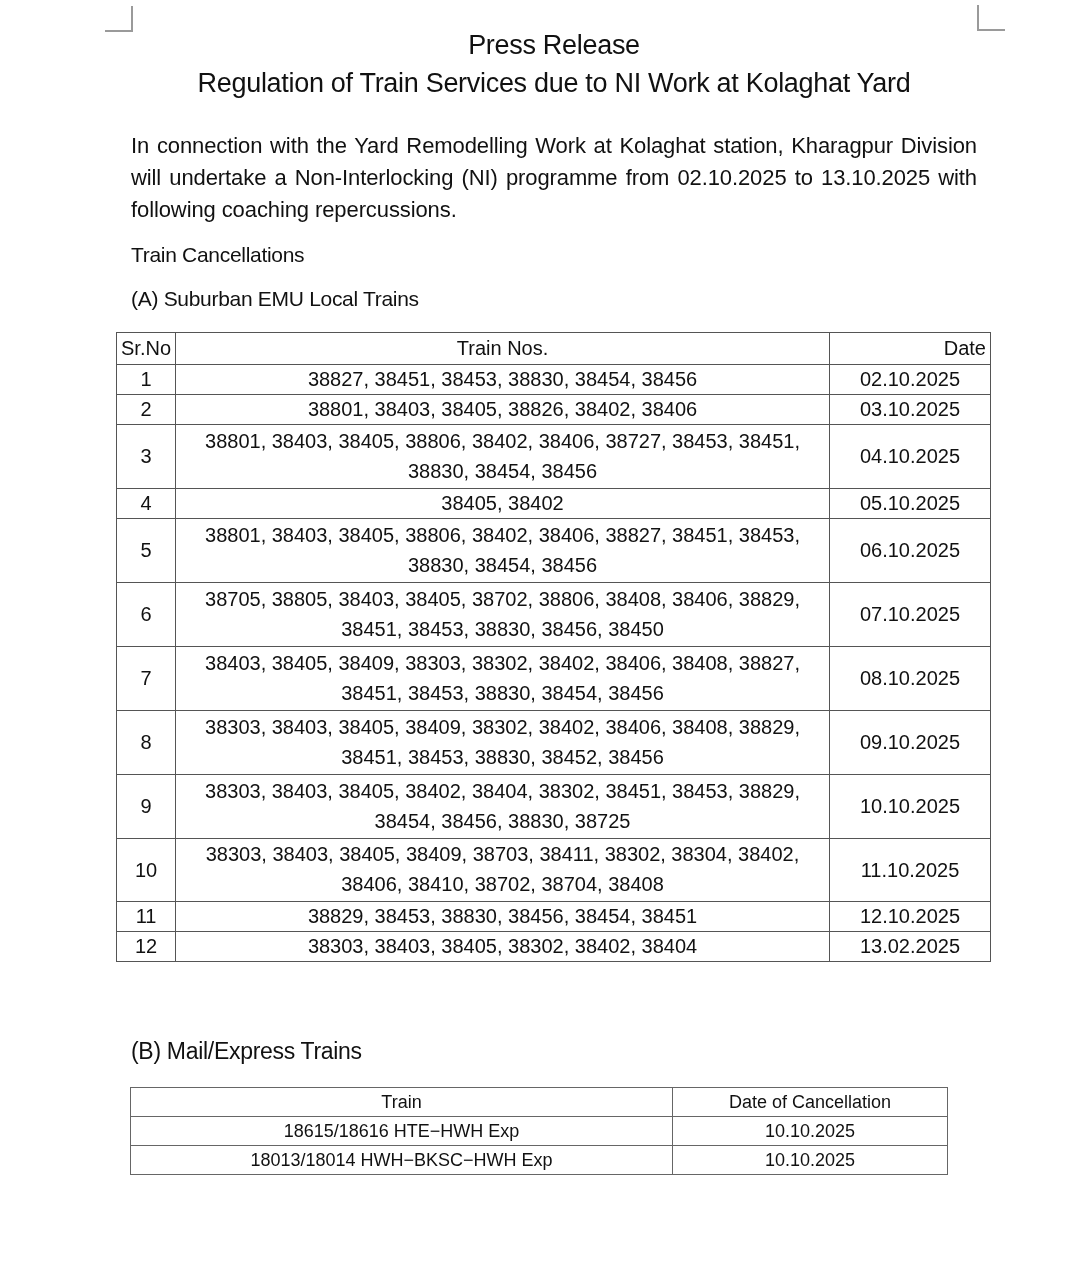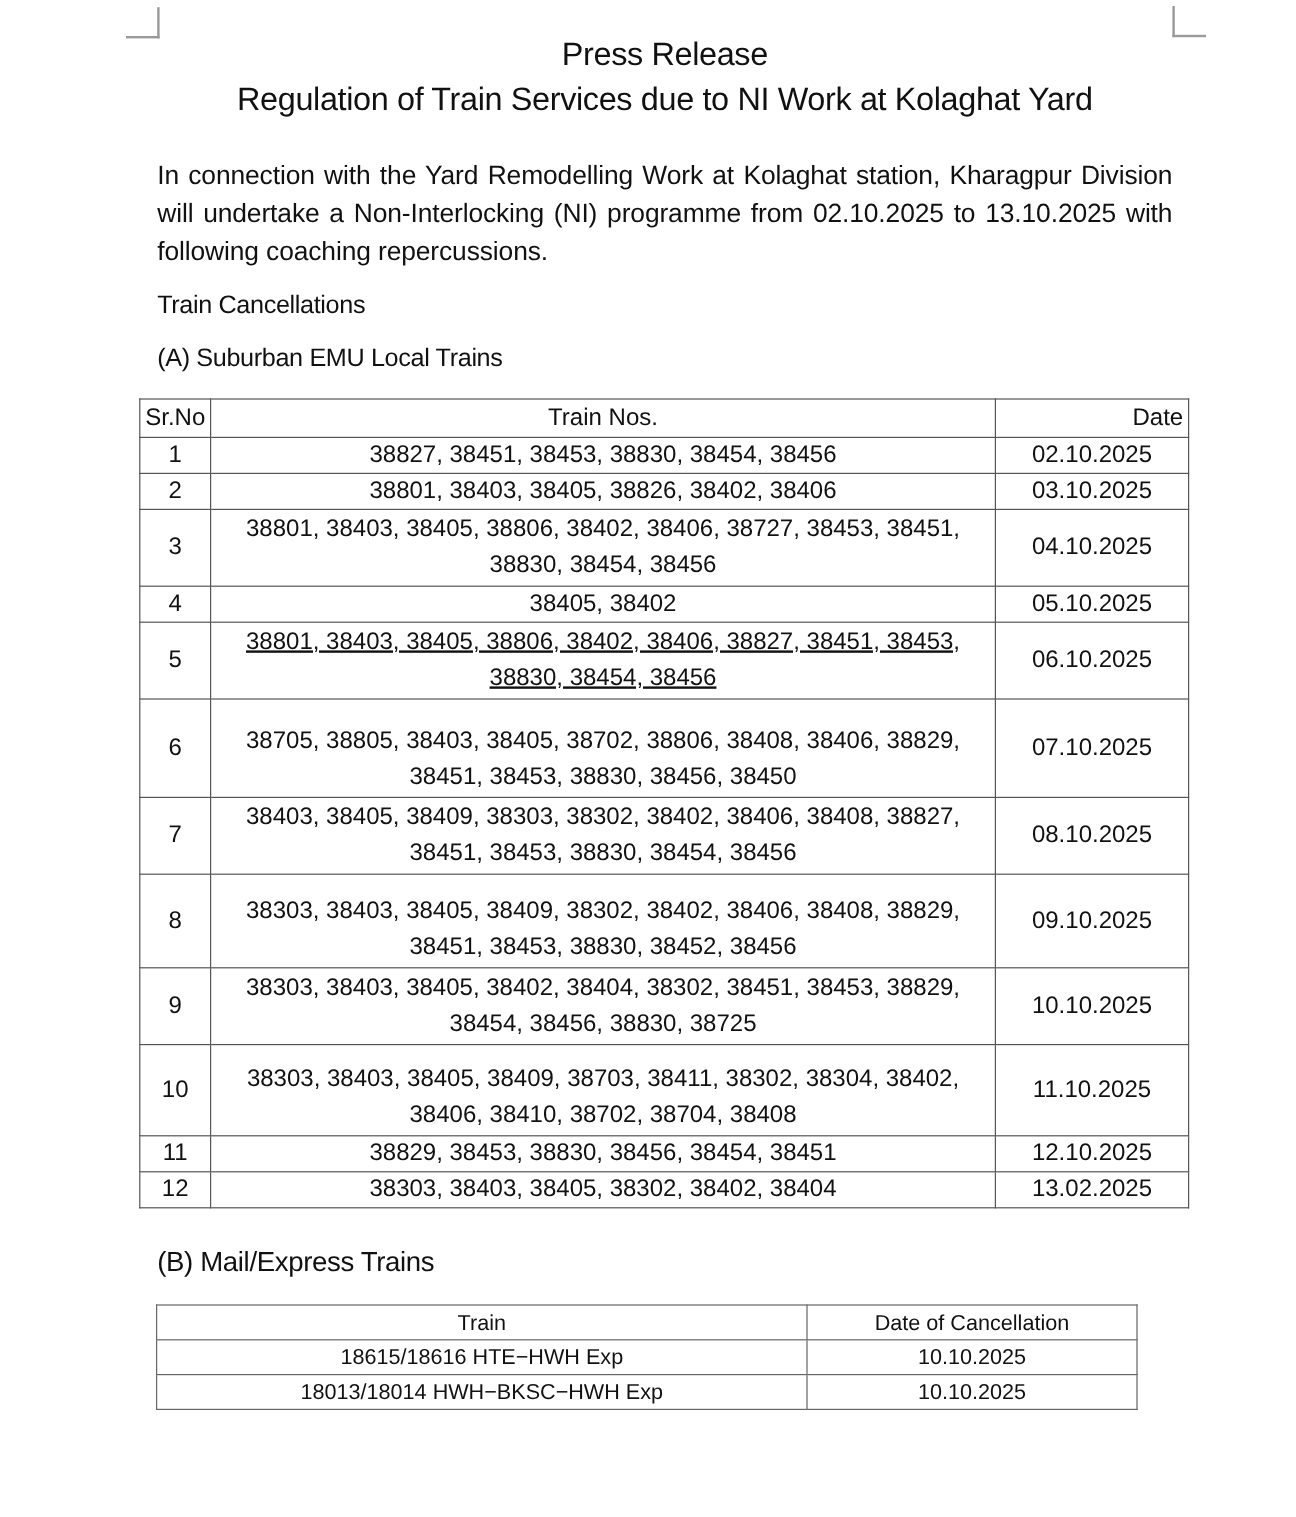--- a/index.html
+++ b/index.html
@@ -76,61 +76,61 @@
       </tr>
       <tr>
         <td>4</td>
         <td>
           <div>38405, 38402</div>
         </td>
         <td>05.10.2025</td>
       </tr>
       <tr>
         <td>5</td>
-        <td style="line-height: 30px; padding-top: 1px; padding-bottom: 2px; text-decoration: underline;">
+        <td style="line-height: 30px; padding-top: 1px; padding-bottom: 2px;">
           <div>38801, 38403, 38405, 38806, 38402, 38406, 38827, 38451, 38453,</div>
           <div>38830, 38454, 38456</div>
         </td>
         <td>06.10.2025</td>
       </tr>
       <tr>
         <td>6</td>
-        <td style="line-height: 30px; padding-top: 19px; padding-bottom: 2px;">
+        <td style="line-height: 30px; padding-top: 1px; padding-bottom: 2px;">
           <div>38705, 38805, 38403, 38405, 38702, 38806, 38408, 38406, 38829,</div>
           <div>38451, 38453, 38830, 38456, 38450</div>
         </td>
         <td>07.10.2025</td>
       </tr>
       <tr>
         <td>7</td>
         <td style="line-height: 30px; padding-top: 1px; padding-bottom: 2px;">
           <div>38403, 38405, 38409, 38303, 38302, 38402, 38406, 38408, 38827,</div>
           <div>38451, 38453, 38830, 38454, 38456</div>
         </td>
         <td>08.10.2025</td>
       </tr>
       <tr>
         <td>8</td>
-        <td style="line-height: 30px; padding-top: 15px; padding-bottom: 2px; margin-top: 22px;">
+        <td style="line-height: 30px; padding-top: 1px; padding-bottom: 2px; margin-top: 22px;">
           <div>38303, 38403, 38405, 38409, 38302, 38402, 38406, 38408, 38829,</div>
           <div>38451, 38453, 38830, 38452, 38456</div>
         </td>
         <td>09.10.2025</td>
       </tr>
       <tr>
         <td>9</td>
         <td style="line-height: 30px; padding-top: 1px; padding-bottom: 2px;">
           <div>38303, 38403, 38405, 38402, 38404, 38302, 38451, 38453, 38829,</div>
           <div>38454, 38456, 38830, 38725</div>
         </td>
         <td>10.10.2025</td>
       </tr>
       <tr>
         <td>10</td>
-        <td style="line-height: 30px; padding-top: 13px; padding-bottom: 2px;">
+        <td style="line-height: 30px; padding-top: 0; padding-bottom: 2px;">
           <div>38303, 38403, 38405, 38409, 38703, 38411, 38302, 38304, 38402,</div>
           <div>38406, 38410, 38702, 38704, 38408</div>
         </td>
         <td>11.10.2025</td>
       </tr>
       <tr>
         <td>11</td>
         <td>
           <div>38829, 38453, 38830, 38456, 38454, 38451</div>
         </td>

